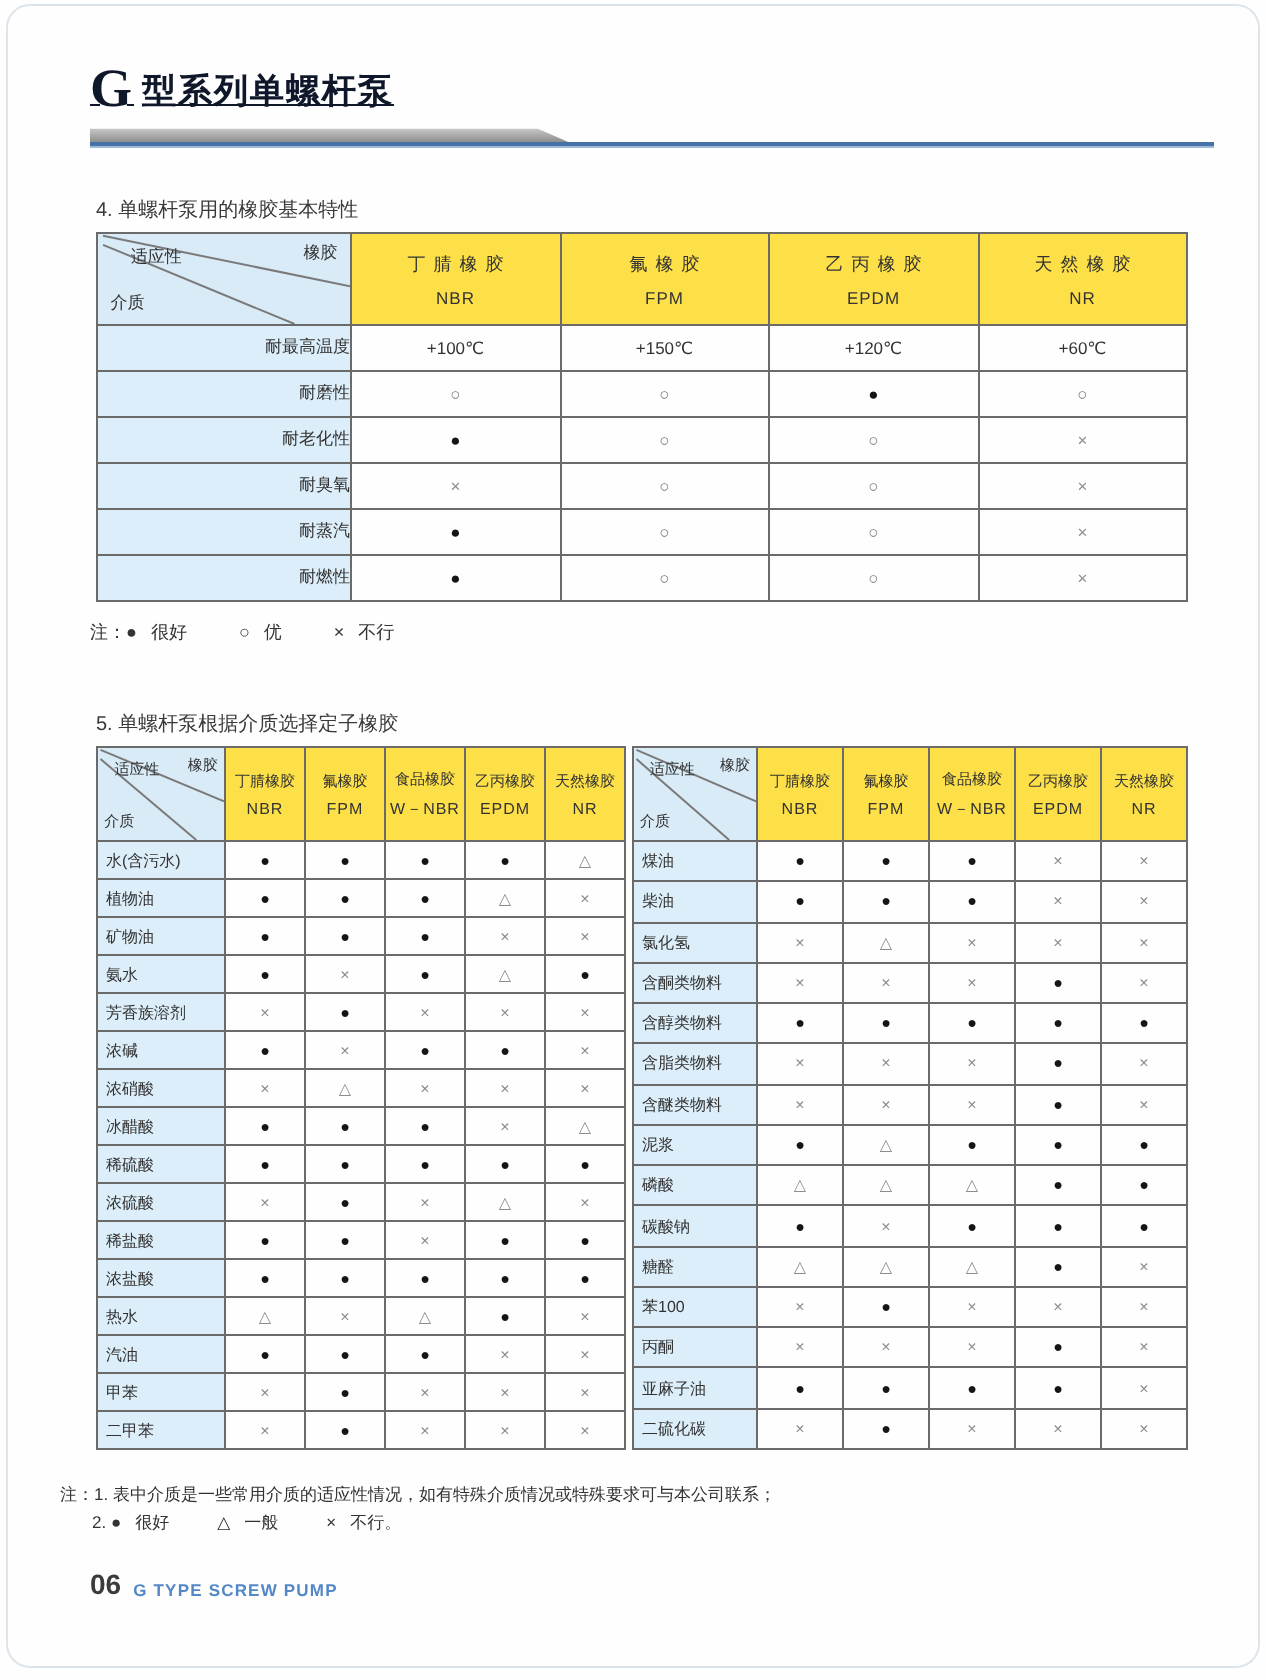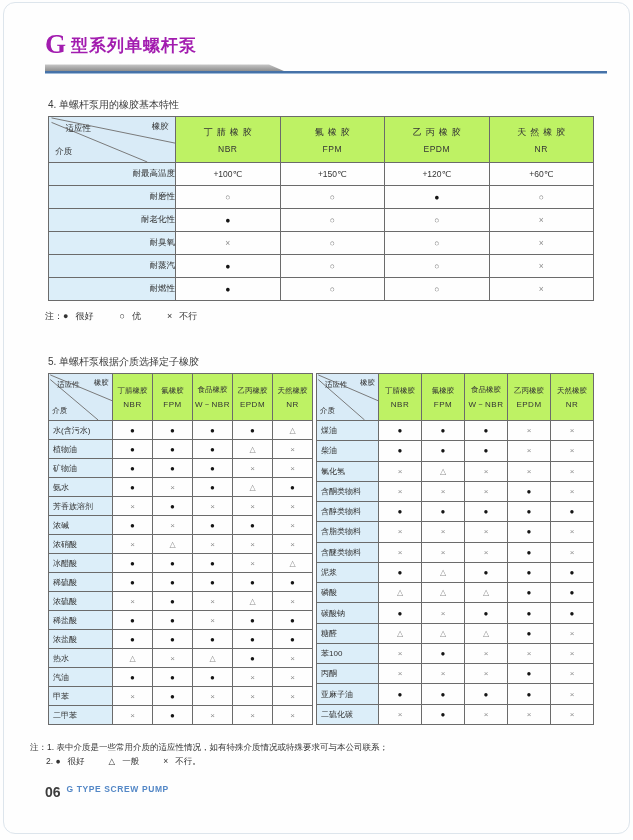--- a/index.html
+++ b/index.html
@@ -2,37 +2,37 @@
 <html><head>
 <meta charset="utf-8">
 <style>
   html,body{margin:0;padding:0;background:#fff;}
   .page{position:relative;width:633px;height:840px;background:#fefefe;overflow:hidden;
         font-family:"Liberation Sans","DejaVu Sans",sans-serif;color:#333;}
   .frame{position:absolute;inset:2px 3px 6px 3px;border:1px solid #dde5ec;border-radius:12px;pointer-events:none;}
 
   
   .hdr{position:absolute;left:45px;top:28px;right:26px;}
-  .title{color:#a21caf;font-weight:bold;font-size:17px;letter-spacing:1px;line-height:1.2;}
+  .title{color:#0f172a;font-weight:bold;font-size:17px;letter-spacing:1px;line-height:1.2;text-decoration:underline;}
   .title .big-g{font-family:"Liberation Serif","DejaVu Serif",serif;font-size:27px;margin-right:4px;vertical-align:-2px;}
   .bar-row{position:relative;height:12px;margin-top:3px;}
   .gray-bar{position:absolute;left:0;top:1px;width:240px;height:7px;z-index:2;
             background:linear-gradient(180deg,#cacaca,#8e8e8e);
             clip-path:polygon(0 0,calc(100% - 16px) 0,100% 100%,0 100%);}
   .blue-line{position:absolute;left:0;right:0;top:8px;height:2px;background:#4672a8;box-shadow:0 1px 0 #9db9d8;}
 
   
   .sec4-head{position:absolute;left:48px;top:98px;font-size:10px;color:#3a3a3a;}
   .sec5-head{position:absolute;left:48px;top:355px;font-size:10px;color:#3a3a3a;}
 
   
   table{border-collapse:collapse;table-layout:fixed;}
   th,td{border:1px solid #6b6b6b;padding:0;text-align:center;vertical-align:middle;
         font-weight:normal;color:#333;overflow:hidden;white-space:nowrap;}
-  thead th{background:#bef264;}
+  thead th{background:#fde047;}
   .colname{font-size:9px;letter-spacing:1px;}
   .colcode{font-size:8.5px;margin-top:5px;letter-spacing:0.5px;}
   td.lbl{background:#dceef9;text-align:right;}
 
   
   th.diag{position:relative;background:#d9ebf7;}
   th.diag svg{position:absolute;inset:0;width:100%;height:100%;display:block;}
   th.diag line{stroke:#7a7a7a;stroke-width:1;vector-effect:non-scaling-stroke;}
   th.diag span{position:absolute;z-index:2;}
   .c-top{left:13%;top:13%;}
@@ -68,21 +68,21 @@
   .t5 td{height:18px;font-size:8px;}
   .t5 td.lbl{text-align:left;padding-left:4px;}
   .t5 th.diag span{font-size:7.5px;}
 
   .notes5{position:absolute;left:30px;top:740px;font-size:8.5px;color:#333;line-height:1.7;}
   .notes5 .l2{padding-left:16px;}
   .notes5 .gap{display:inline-block;width:24px;}
   .notes5 .sym{margin-right:7px;}
 
   
-  .footer{position:absolute;left:45px;bottom:40px;display:flex;align-items:flex-start;}
+  .footer{position:absolute;left:45px;bottom:40px;display:flex;align-items:flex-end;}
   .pageno{font-size:14px;font-weight:bold;color:#3c3c3c;}
   .brand{margin-left:6px;font-size:8.5px;font-weight:bold;color:#5387c6;letter-spacing:0.6px;}
 </style>
 </head>
 <body>
 
 <div class="page">
   <div class="frame"></div>
 
   <div class="hdr">

